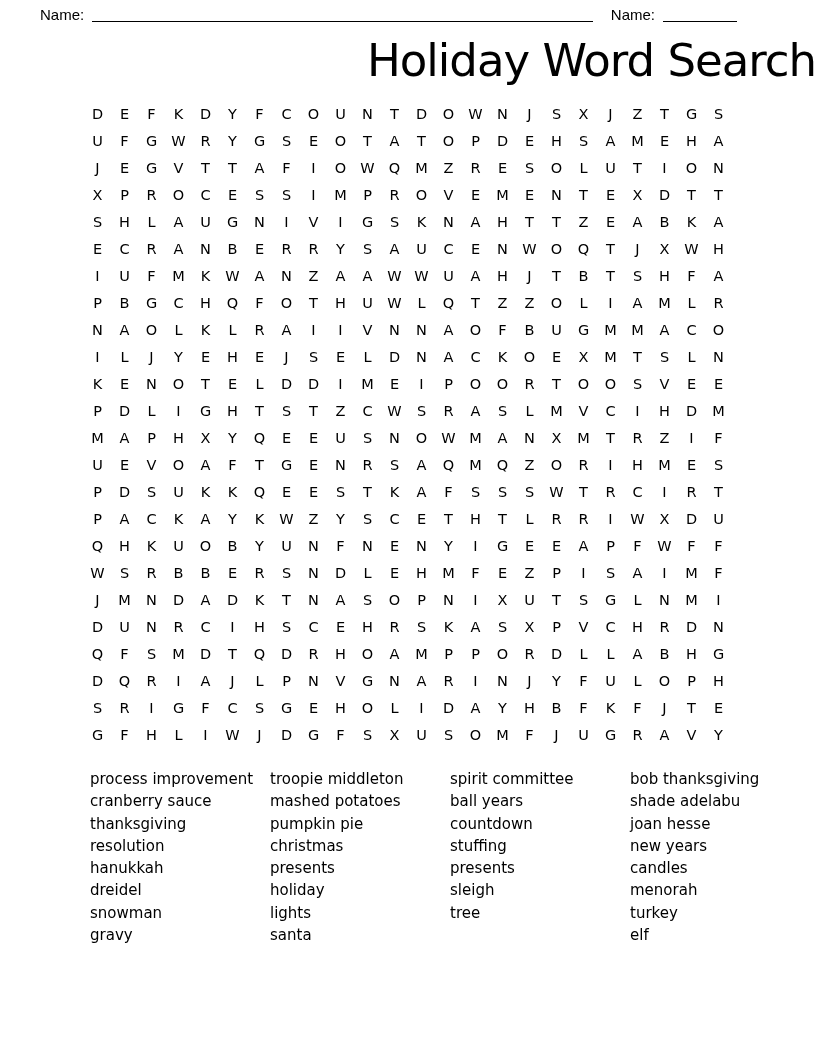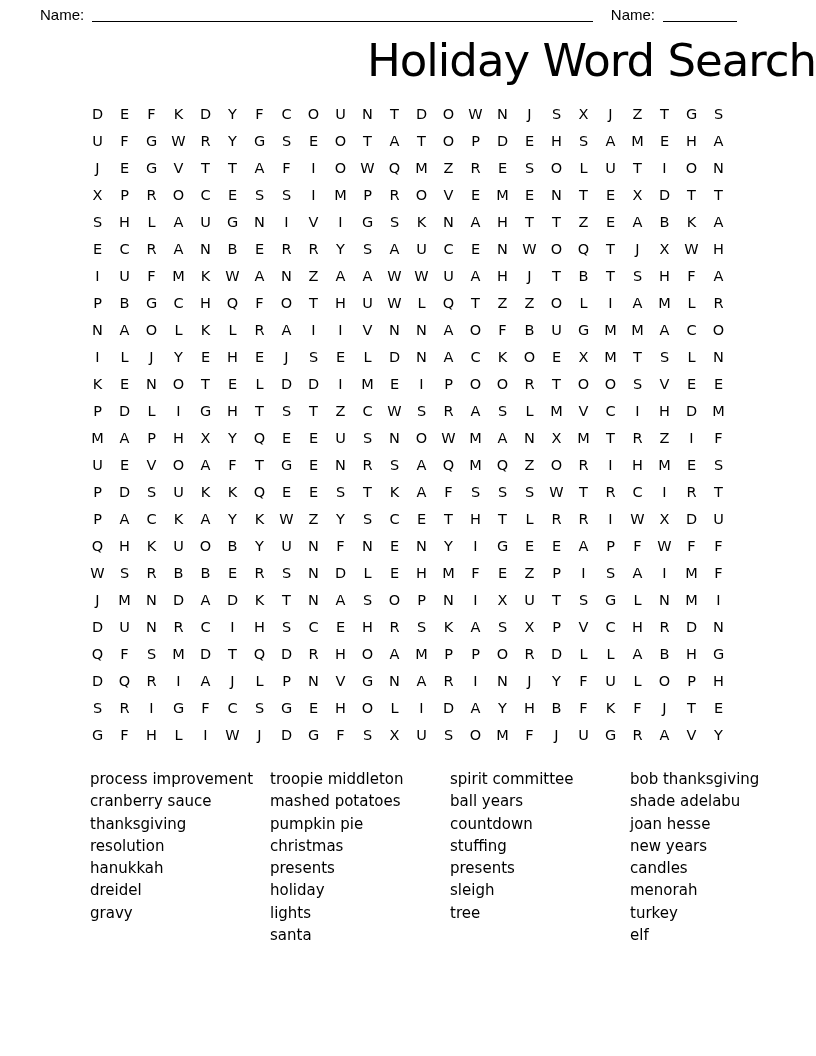--- a/index.html
+++ b/index.html
@@ -676,20 +676,21 @@
     </div>
 
   <div class="word-list">
       <div class="word-col">
         <div class="word-item">process improvement</div>
         <div class="word-item">cranberry sauce</div>
         <div class="word-item">thanksgiving</div>
         <div class="word-item">resolution</div>
         <div class="word-item">hanukkah</div>
         <div class="word-item">dreidel</div>
+        <div class="word-item">snowman</div>
         <div class="word-item">gravy</div>
       </div>
       <div class="word-col">
         <div class="word-item">troopie middleton</div>
         <div class="word-item">mashed potatoes</div>
         <div class="word-item">pumpkin pie</div>
         <div class="word-item">christmas</div>
         <div class="word-item">presents</div>
         <div class="word-item">holiday</div>
         <div class="word-item">lights</div>

